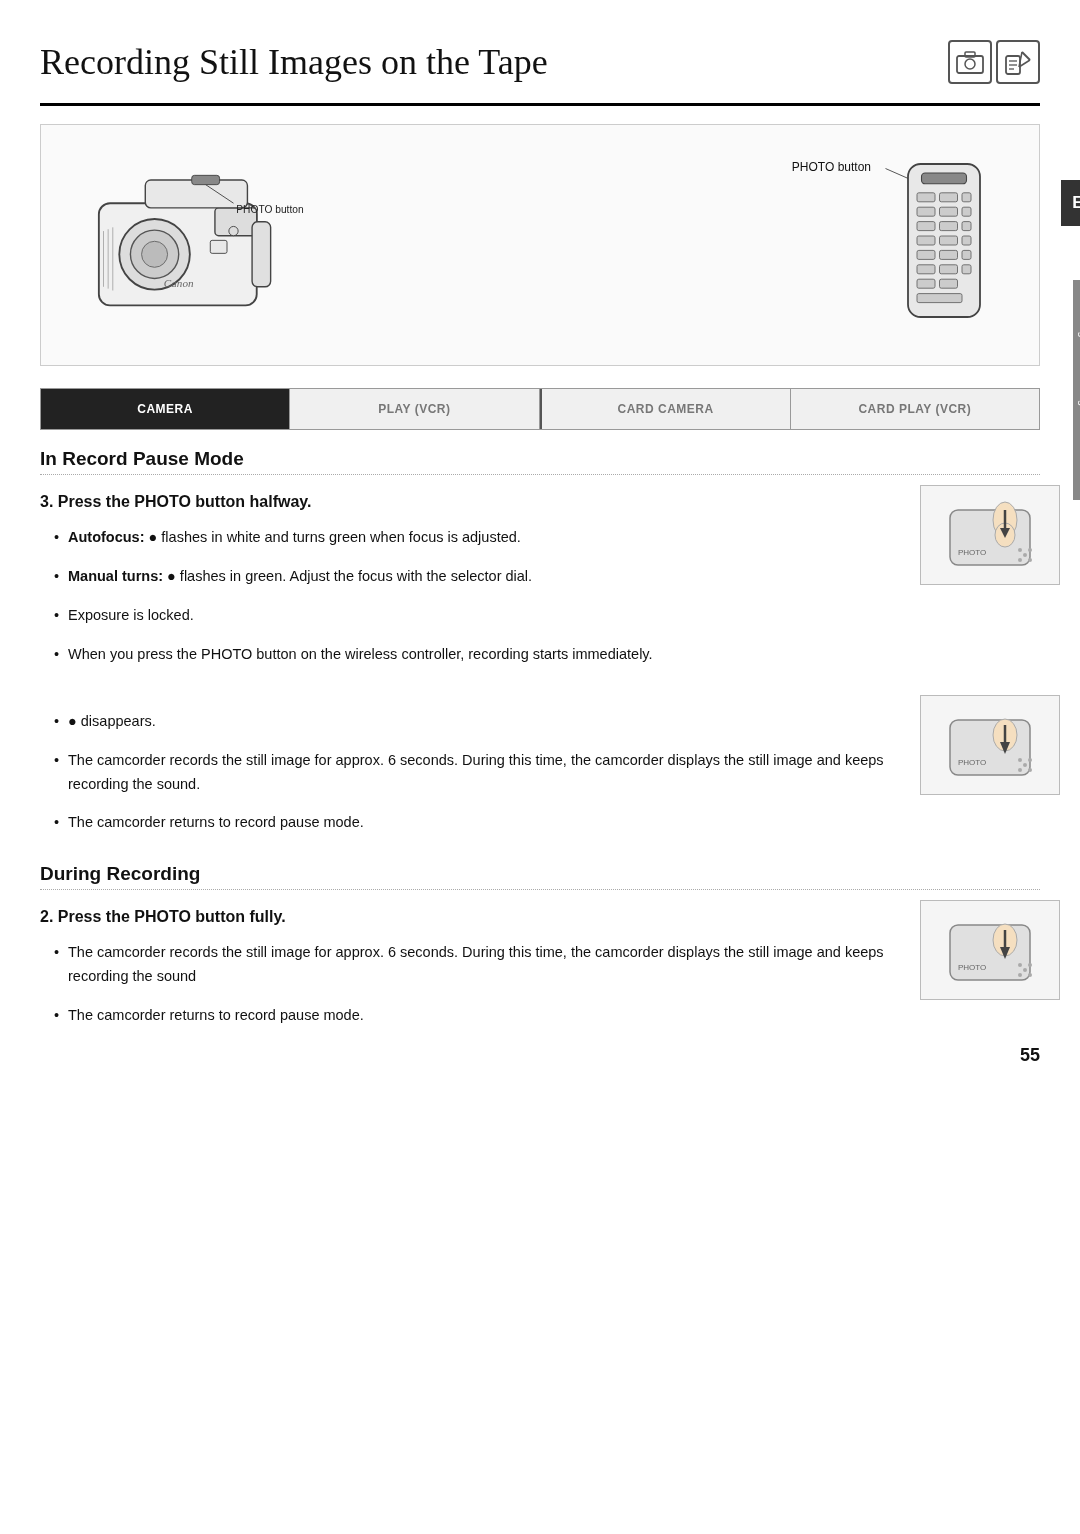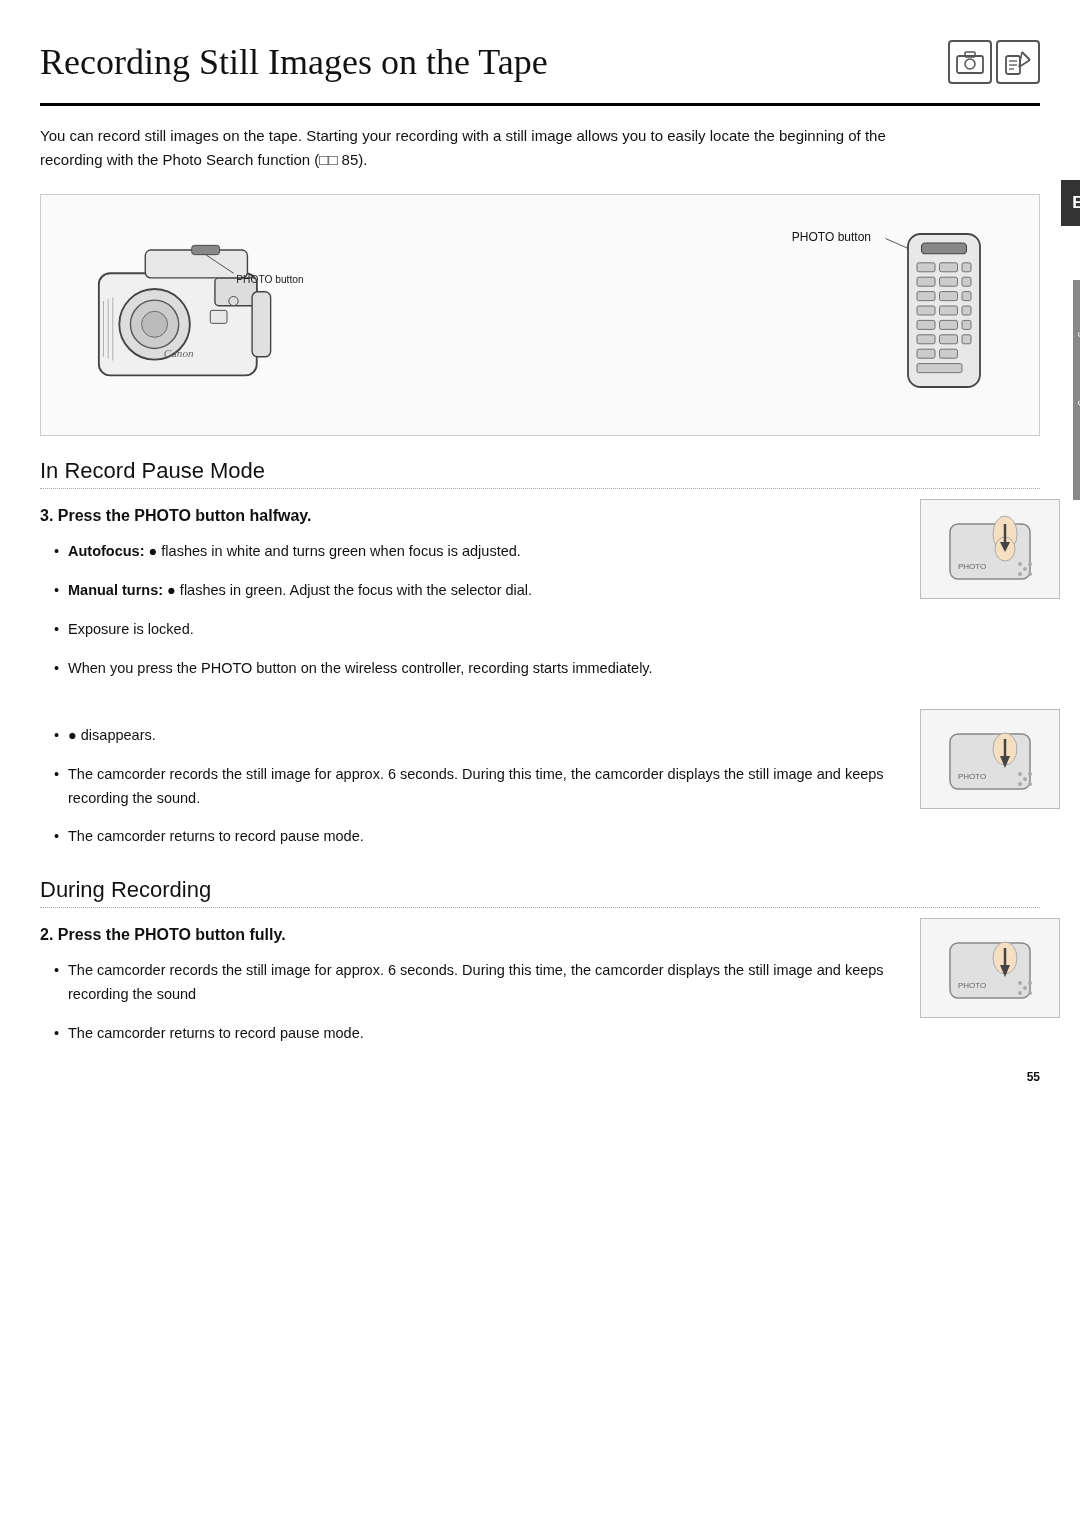--- a/index.html
+++ b/index.html
@@ -114,22 +114,22 @@
       background: #222;
       color: #fff;
     }
     .mode-item.inactive {
       background: #f0f0f0;
       color: #777;
     }
 
     
     .section-header {
-      font-size: 22px;
-      font-weight: normal;
+      font-size: 19px;
+      font-weight: bold;
       margin-bottom: 4px;
     }
     .section-divider {
       border: none;
       border-top: 1px dotted #aaa;
       margin-bottom: 10px;
     }
     .step-title {
       font-size: 16px;
       font-weight: bold;
@@ -201,21 +201,21 @@
       text-align: center;
       display: flex;
       align-items: center;
       justify-content: center;
     }
     
     .page-number {
       position: absolute;
       bottom: 30px;
       right: 0;
-      font-size: 12px;
+      font-size: 18px;
       font-weight: bold;
     }
     
     .e-tab {
       position: absolute;
       right: -55px;
       top: 180px;
       background: #333;
       color: #fff;
       font-size: 17px;
@@ -253,21 +253,20 @@
           <line x1="5" y1="17" x2="13" y2="17" stroke="#555" stroke-width="1.3"></line>
           <line x1="5" y1="21" x2="10" y2="21" stroke="#555" stroke-width="1.3"></line>
           <line x1="18" y1="4" x2="26" y2="12" stroke="#555" stroke-width="2"></line>
           <line x1="18" y1="4" x2="15" y2="19" stroke="#555" stroke-width="1.5"></line>
           <line x1="26" y1="12" x2="15" y2="19" stroke="#555" stroke-width="1.5"></line>
         </svg>
       </div>
     </div>
   </div>
 
-  <p class="intro-text">You can record still images on the tape. Starting your recording with a still image allows you to easily locate the beginning of the recording with the Photo Search function (□□ 85).</p>
 
   <div class="diagram-box">
 
     <div class="diagram-left">
       <svg class="camera-sketch" viewBox="0 0 280 210" fill="none" xmlns="http://www.w3.org/2000/svg">
 
         <rect x="30" y="60" width="170" height="110" rx="12" fill="#f0f0f0" stroke="#444" stroke-width="2"></rect>
 
         <circle cx="90" cy="115" r="38" fill="#ddd" stroke="#444" stroke-width="2"></circle>
         <circle cx="90" cy="115" r="26" fill="#ccc" stroke="#555" stroke-width="1.5"></circle>
@@ -326,20 +325,27 @@
           <rect x="35" y="138" width="20" height="10" rx="2" fill="#ccc" stroke="#666" stroke-width="1"></rect>
           <rect x="60" y="138" width="20" height="10" rx="2" fill="#ccc" stroke="#666" stroke-width="1"></rect>
           <rect x="35" y="154" width="50" height="10" rx="2" fill="#ccc" stroke="#666" stroke-width="1"></rect>
 
           <line x1="25" y1="26" x2="0" y2="15" stroke="#444" stroke-width="1"></line>
         </svg>
       </div>
     </div>
   </div>
 
+  <div class="mode-bar">
+    <div class="mode-item active">CAMERA</div>
+    <div class="mode-item inactive">PLAY (VCR)</div>
+    <div style="width:2px; background:#555; align-self:stretch;"></div>
+    <div class="mode-item inactive">CARD CAMERA</div>
+    <div class="mode-item inactive">CARD PLAY (VCR)</div>
+  </div>
 
   <div class="section-header">In Record Pause Mode</div>
   <hr class="section-divider">
 
   <div class="step-row">
     <div class="step-content">
       <div class="step-title">3. Press the PHOTO button halfway.</div>
       <ul class="bullet-list">
         <li><span class="bullet-symbol">Autofocus: ●</span> flashes in white and turns green when focus is adjusted.</li>
         <li><span class="bullet-symbol">Manual turns: ●</span> flashes in green. Adjust the focus with the selector dial.</li>

